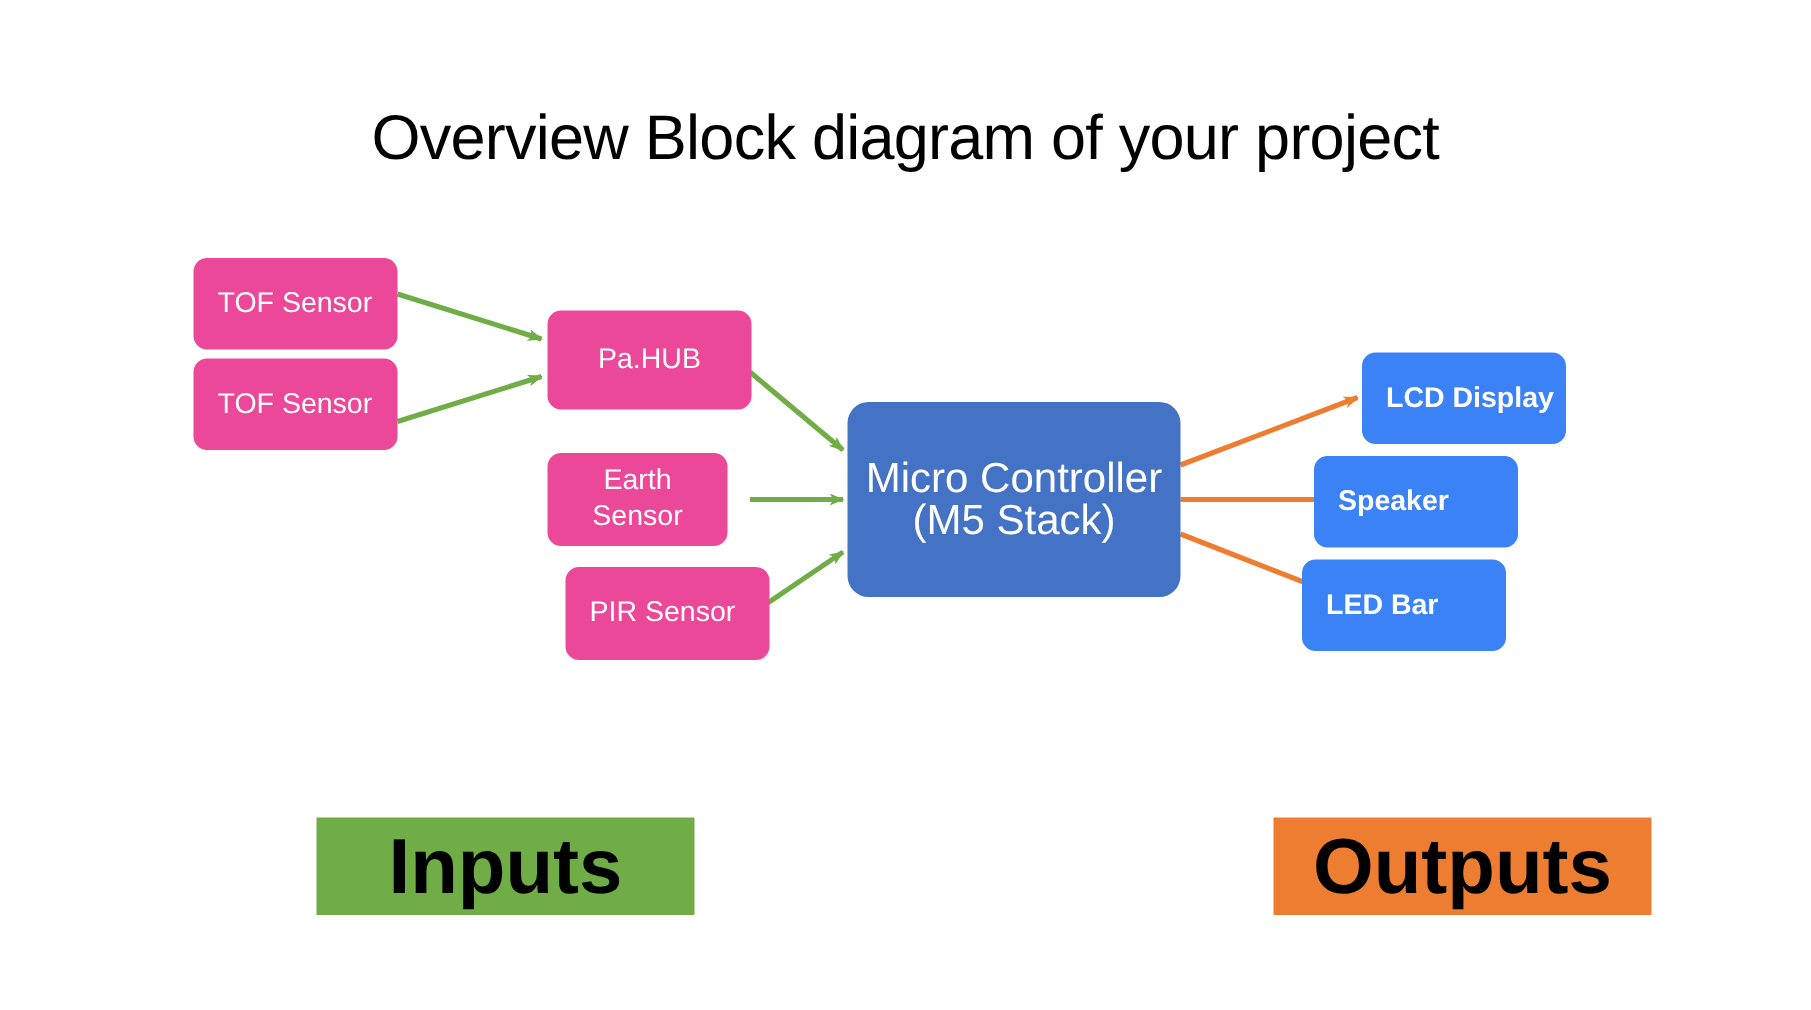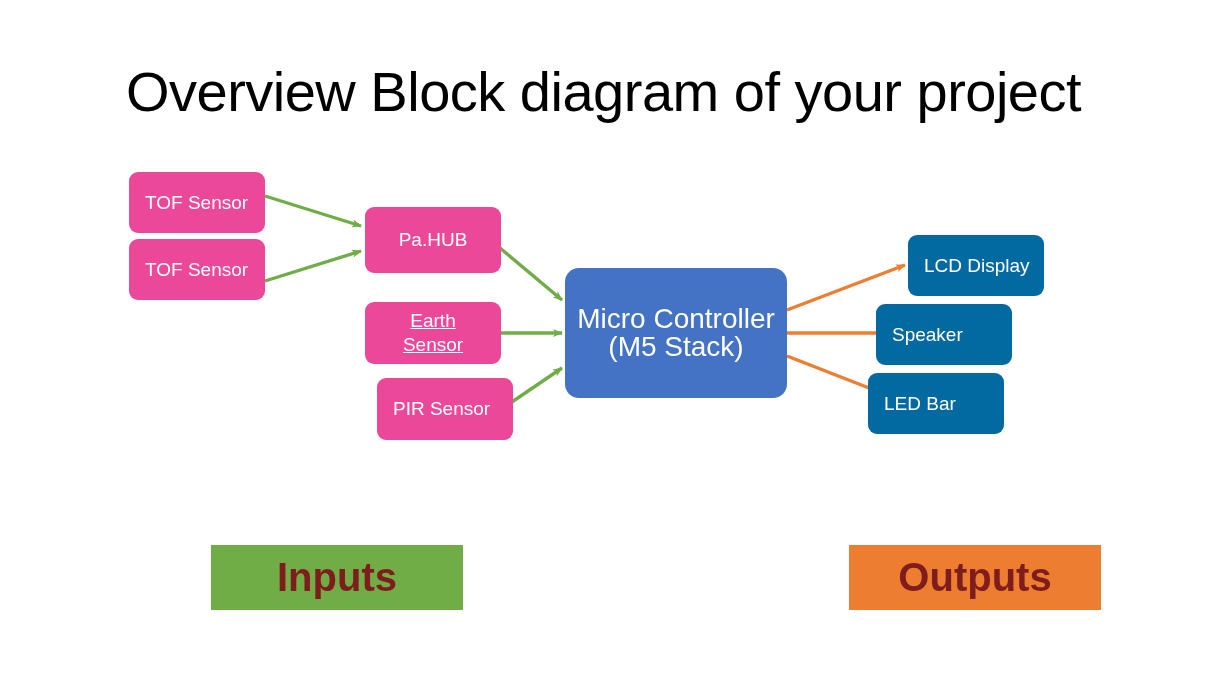--- a/index.html
+++ b/index.html
@@ -14,53 +14,53 @@
     background: #ffffff;
     overflow: hidden;
     font-family: "Liberation Sans", sans-serif;
   }
   #title {
     position: absolute;
     left: 0;
     top: 60px;
     width: 1207px;
     text-align: center;
-    font-size: 56px;
+    font-size: 42px;
     line-height: 64px;
     color: #000000;
     letter-spacing: -0.5px;
     white-space: nowrap;
   }
   .node {
     position: absolute;
     box-sizing: border-box;
     display: flex;
     align-items: center;
     justify-content: center;
     text-align: center;
     color: #ffffff;
     border-radius: 9px;
     font-size: 19px;
     line-height: 24px;
     padding: 2px 6px;
     z-index: 3;
   }
   .node.green  { background: #ec4899; }
-  .node.orange { background: #0369a1; }
+  .node.orange { background: #3b82f6; font-weight: bold; }
   .node.blue   { background: #4472C4; border-radius: 14px; font-size: 28px; line-height: 28px; }
   .node.left-align { justify-content: flex-start; padding-left: 16px; text-align: left; }
 
   .banner {
     position: absolute;
     box-sizing: border-box;
     display: flex;
     align-items: center;
     justify-content: center;
-    color: #7f1d1d;
-    font-size: 40px;
+    color: #000000;
+    font-size: 52px;
     font-weight: bold;
     border-radius: 0;
     z-index: 3;
   }
   .banner.green  { background: #70AD47; }
   .banner.orange { background: #ED7D31; }
 
   #wires {
     position: absolute;
     left: 0;
@@ -103,21 +103,21 @@
 
     <line x1="787" y1="356" x2="905" y2="402" stroke="#ED7D31" stroke-width="3.4" marker-end="url(#arrow-orange)"></line>
   </svg>
 
   <div class="node green left-align" style="left:129px; top:172px; width:136px; height:61px;">TOF Sensor</div>
 
   <div class="node green left-align" style="left:129px; top:239px; width:136px; height:61px;">TOF Sensor</div>
 
   <div class="node green" style="left:365px; top:207px; width:136px; height:66px;">Pa.HUB</div>
 
-  <div class="node green" style="left:365px; top:302px; width:136px; height:62px;text-decoration:underline;">
+  <div class="node green" style="left:365px; top:302px; width:120px; height:62px;">
     <span style="display:block;">
       <span>Earth</span><br>
       <span>Sensor</span>
     </span>
   </div>
 
   <div class="node green left-align" style="left:377px; top:378px; width:136px; height:62px;">PIR Sensor</div>
 
   <div class="node blue" style="left:565px; top:268px; width:222px; height:130px;">
     <span style="display:block;">

